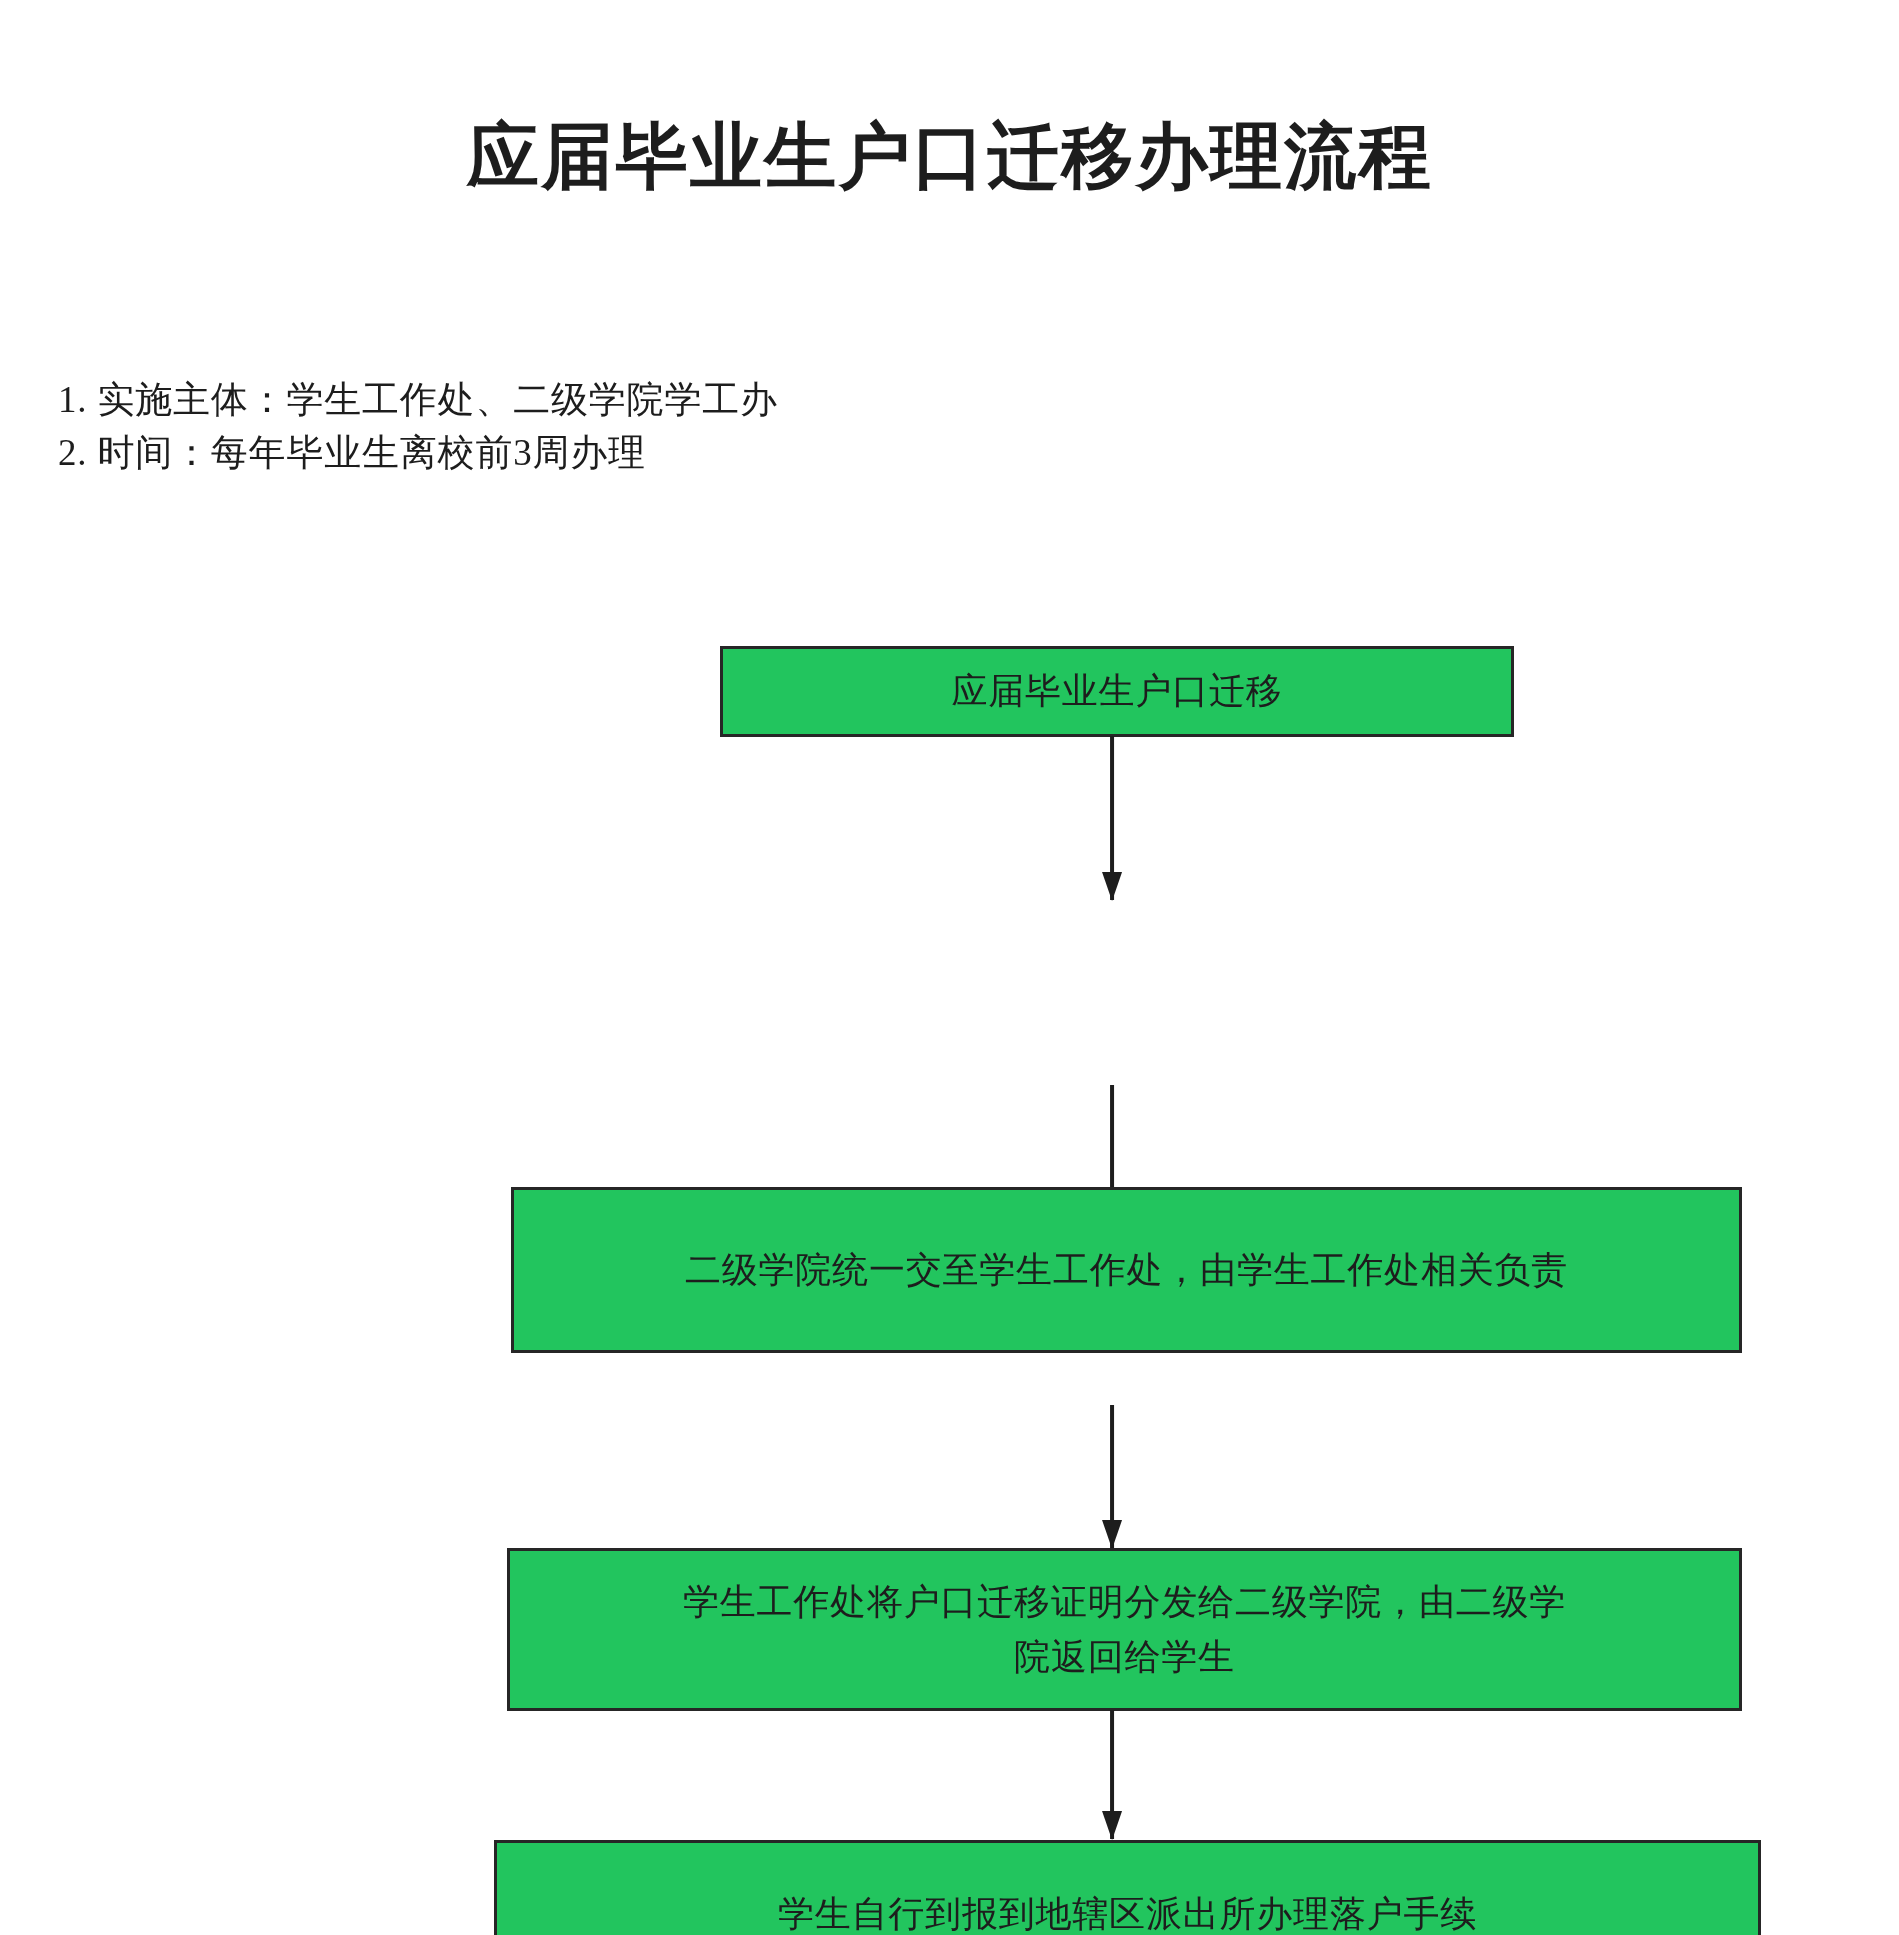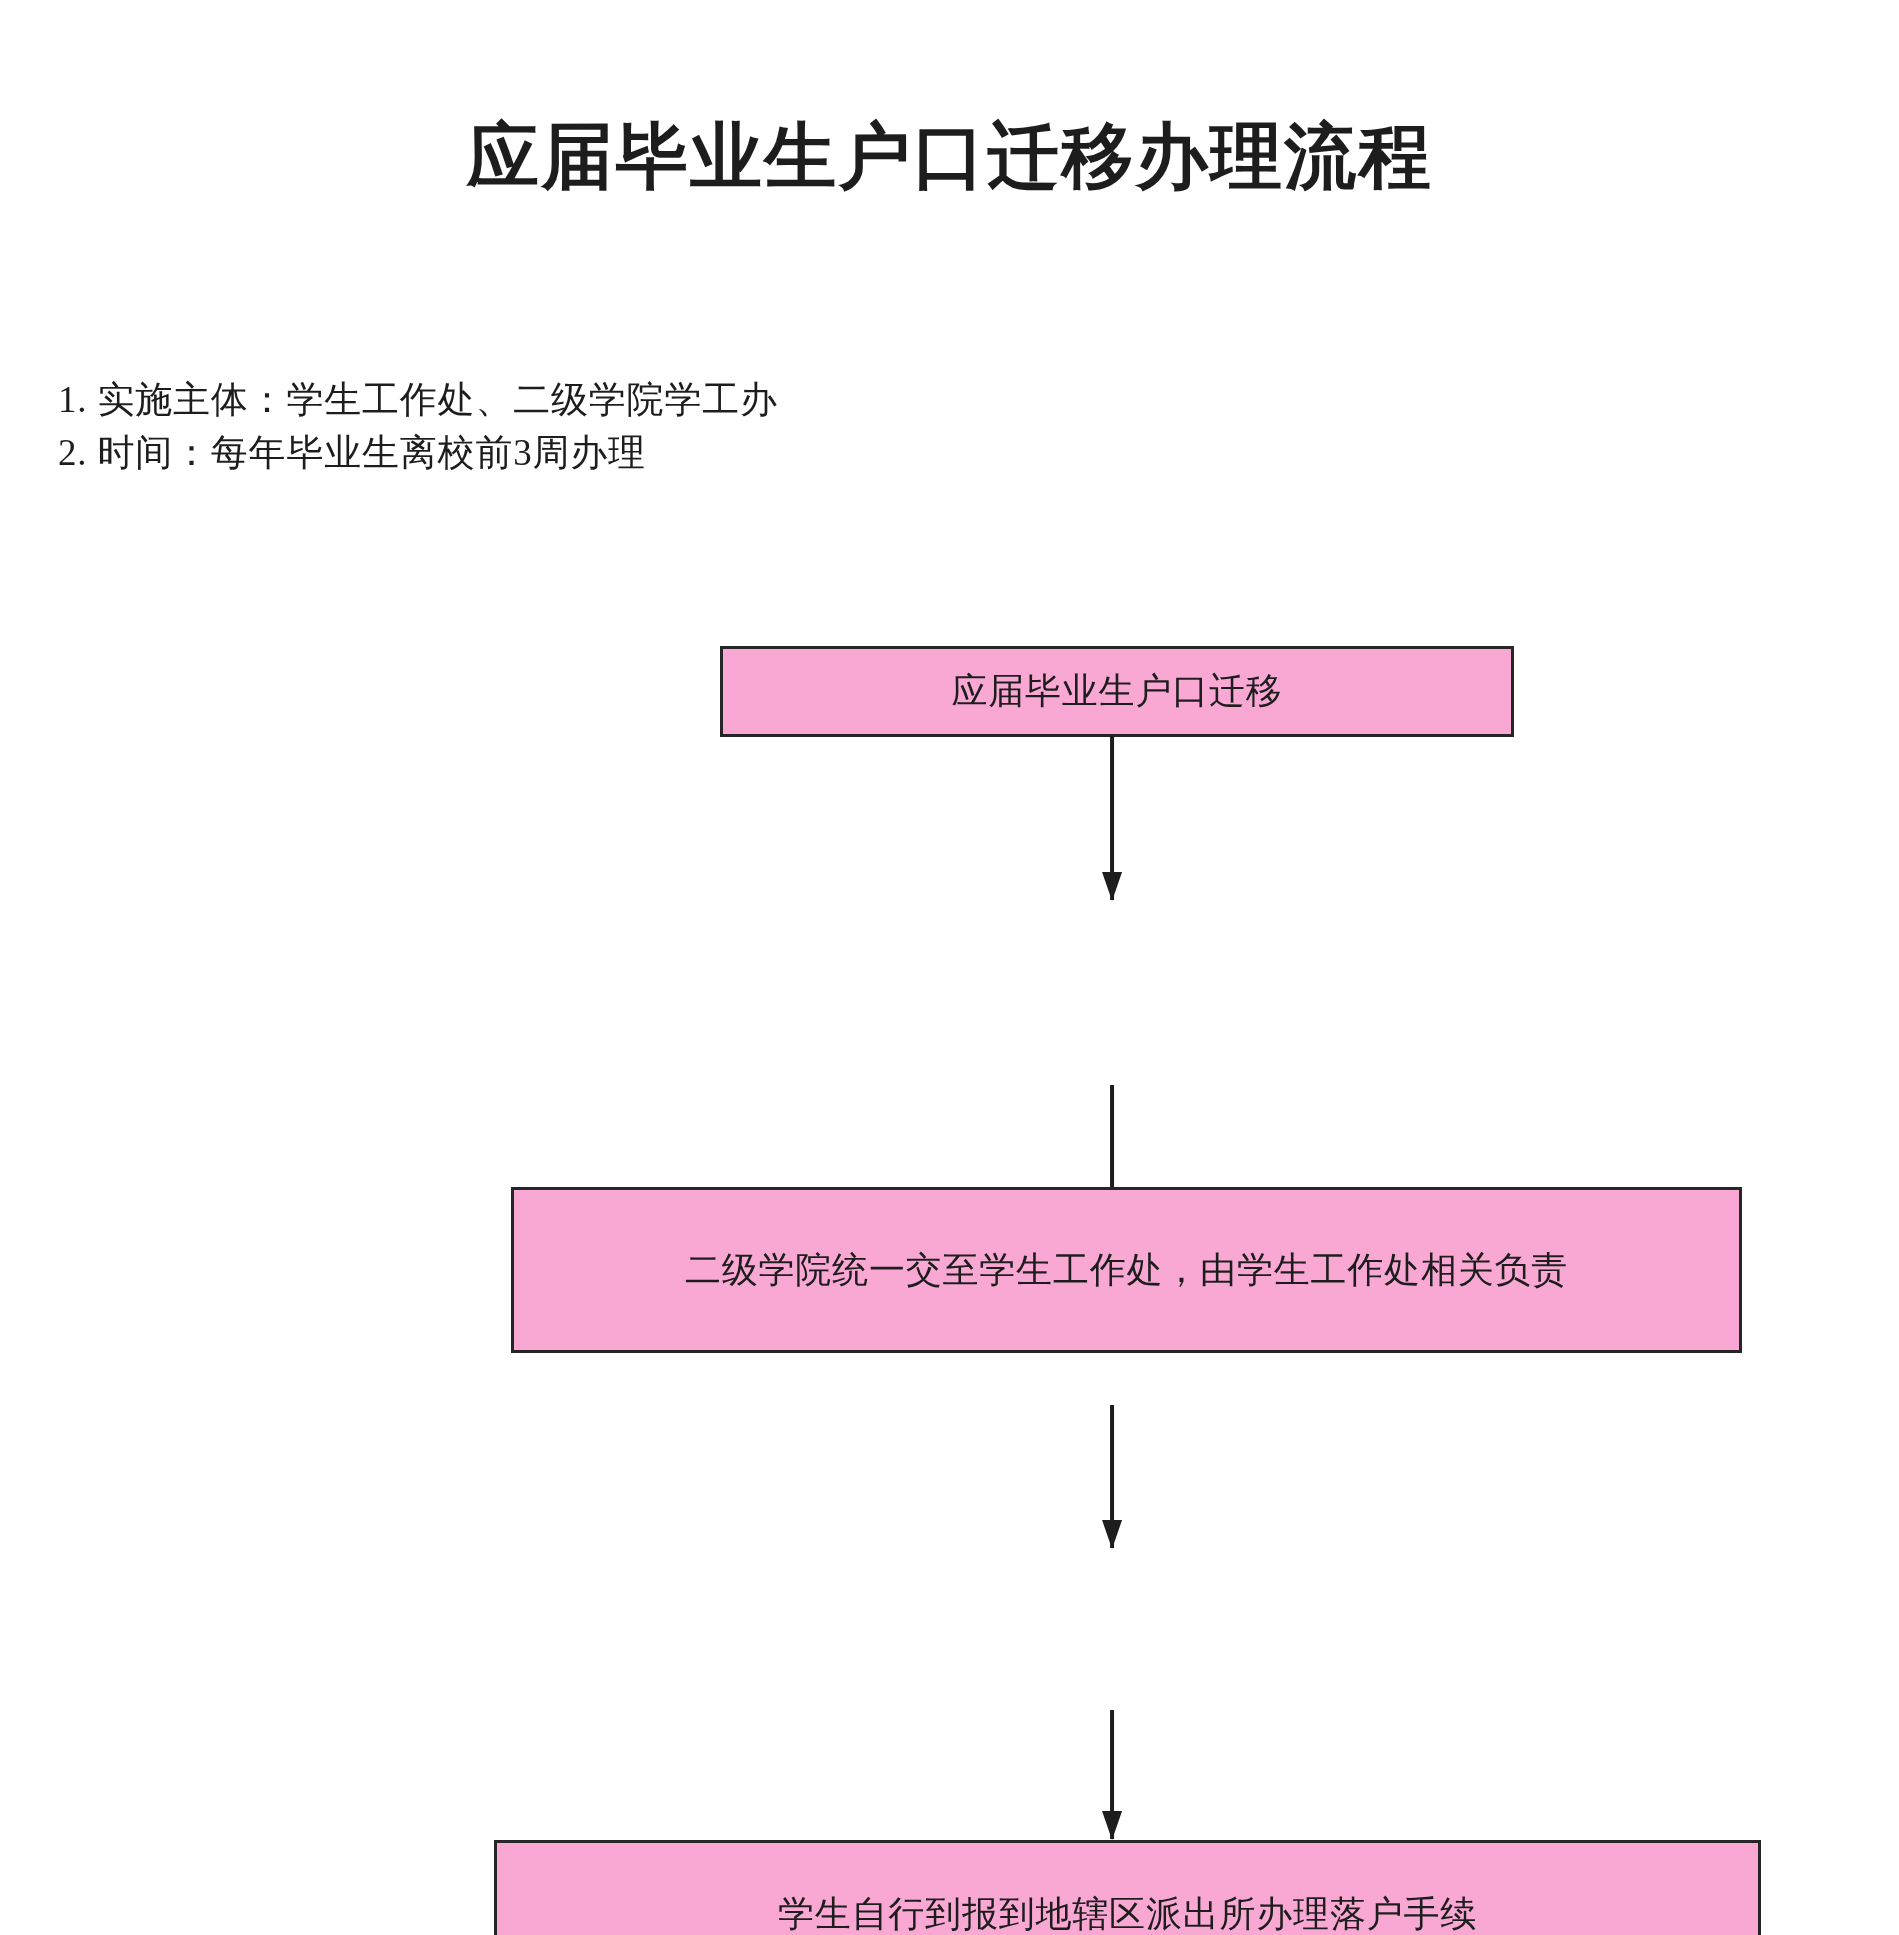--- a/index.html
+++ b/index.html
@@ -58,21 +58,21 @@
     left: 0;
     top: 0;
     width: 1900px;
     height: 2071px;
   }
 
   .node {
     position: absolute;
     box-sizing: border-box;
     border: 3.5px solid #262626;
-    background: #f9a8d4;
+    background: #22c55e;
     display: flex;
     align-items: center;
     justify-content: center;
     text-align: center;
     font-size: 36px;
     line-height: 1.52;
     letter-spacing: 0.8px;
     color: #1d1d1d;
     padding: 0 15.5px;
   }
@@ -134,20 +134,26 @@
     <div class="arrow arrow-2"></div>
 
     <div class="node node-3">
       <div>
         <span class="txt">二级学院统一交至学生工作处，由学生工作处相关负责</span>
       </div>
     </div>
 
     <div class="arrow arrow-3"></div>
 
+    <div class="node node-4">
+      <div>
+        <span class="txt">学生工作处将户口迁移证明分发给二级学院，由二级学</span>
+        <span class="txt">院返回给学生</span>
+      </div>
+    </div>
 
     <div class="arrow arrow-4"></div>
 
     <div class="node node-5">
       <span class="txt">学生自行到报到地辖区派出所办理落户手续</span>
     </div>
 
   </div>
 </div>
 

